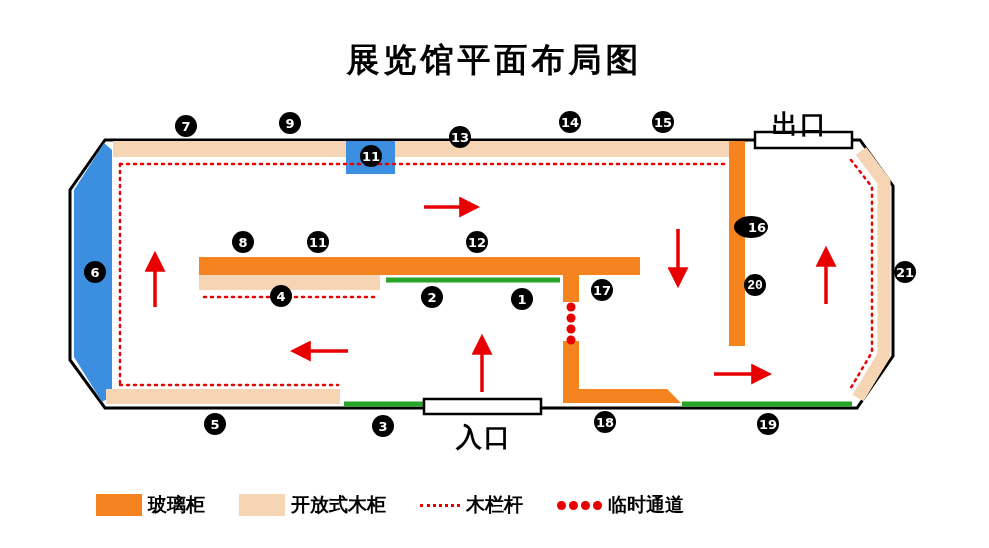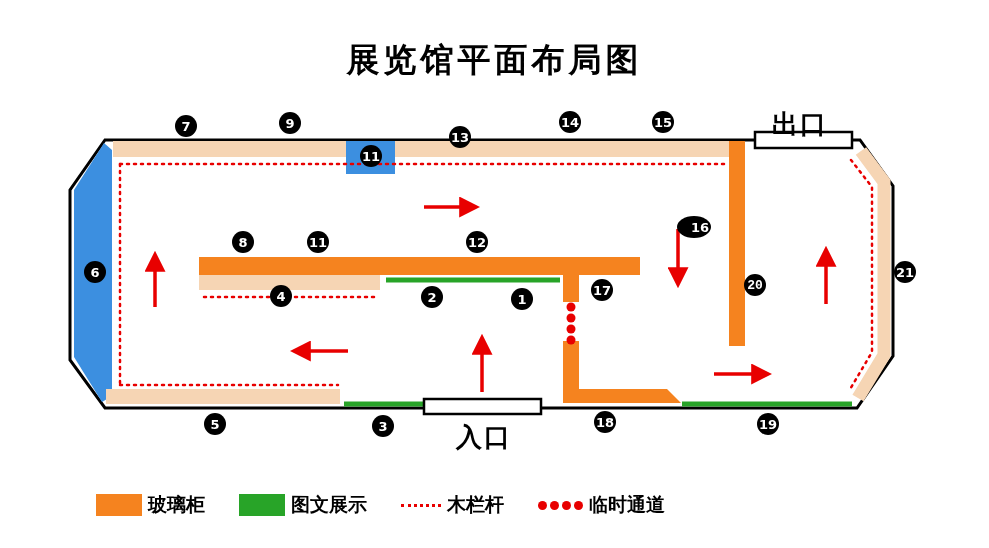--- a/index.html
+++ b/index.html
@@ -104,35 +104,35 @@
   <div class="marker" style="left:84px;top:261px;">6</div>
   <div class="marker" style="left:175px;top:115px;">7</div>
   <div class="marker" style="left:232px;top:231px;">8</div>
   <div class="marker" style="left:279px;top:112px;">9</div>
   <div class="marker" style="left:307px;top:231px;">11</div>
   <div class="marker" style="left:360px;top:145px;">11</div>
   <div class="marker" style="left:466px;top:231px;">12</div>
   <div class="marker" style="left:449px;top:126px;">13</div>
   <div class="marker" style="left:559px;top:111px;">14</div>
   <div class="marker" style="left:652px;top:111px;">15</div>
-  <div class="marker" style="left:677px;top:216px;padding-left:12px;">16</div>
+  <div class="marker" style="left:734px;top:216px;padding-left:12px;">16</div>
   <div class="marker" style="left:591px;top:279px;">17</div>
   <div class="marker" style="left:594px;top:411px;">18</div>
   <div class="marker" style="left:757px;top:413px;">19</div>
   <div class="marker" style="left:744px;top:274px;font-family:Liberation Mono, monospace;">20</div>
   <div class="marker" style="left:894px;top:261px;">21</div>
 
   <div class="legend">
     <div class="legend-item">
       <span class="swatch sw-orange"></span>
       <span>玻璃柜</span>
     </div>
     <div class="legend-item">
-      <span class="swatch sw-green"></span>
-      <span>图文展示</span>
+      <span class="swatch sw-peach"></span>
+      <span>开放式木柜</span>
     </div>
     <div class="legend-item">
       <span class="dotted-sample"></span>
       <span>木栏杆</span>
     </div>
     <div class="legend-item">
       <span class="dots-sample">
         <i></i>
           <i></i>
           <i></i>

